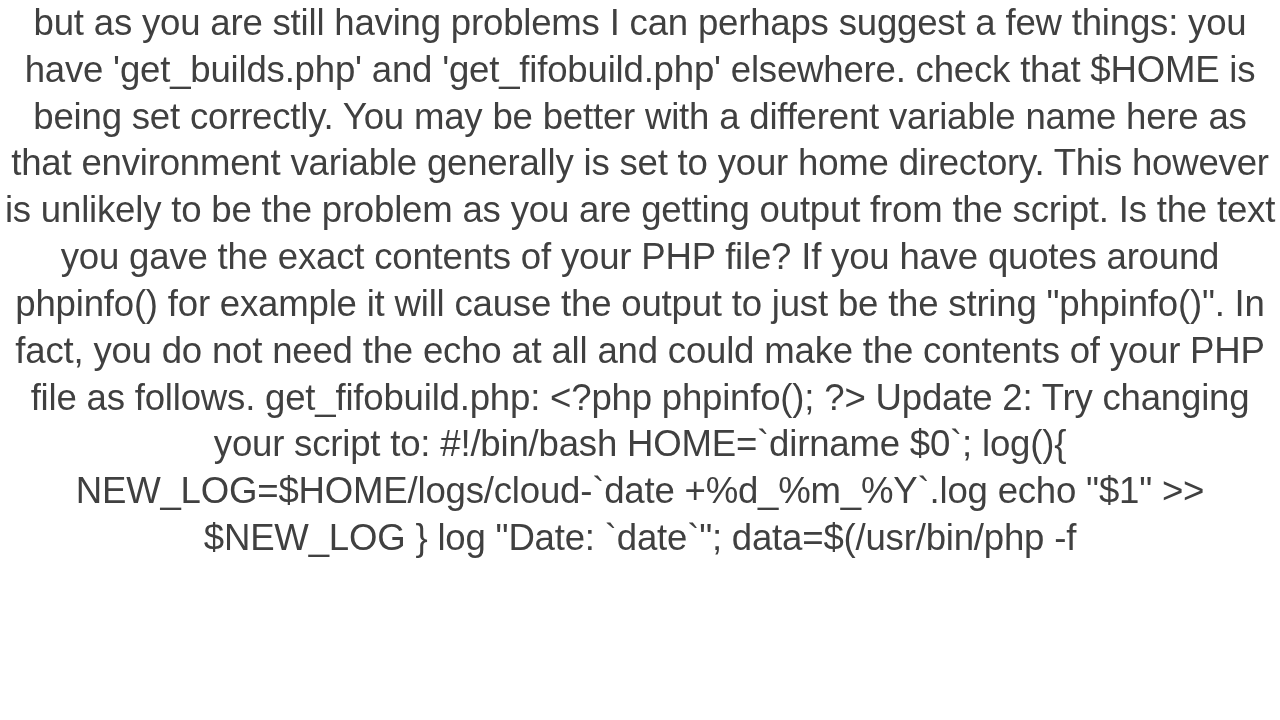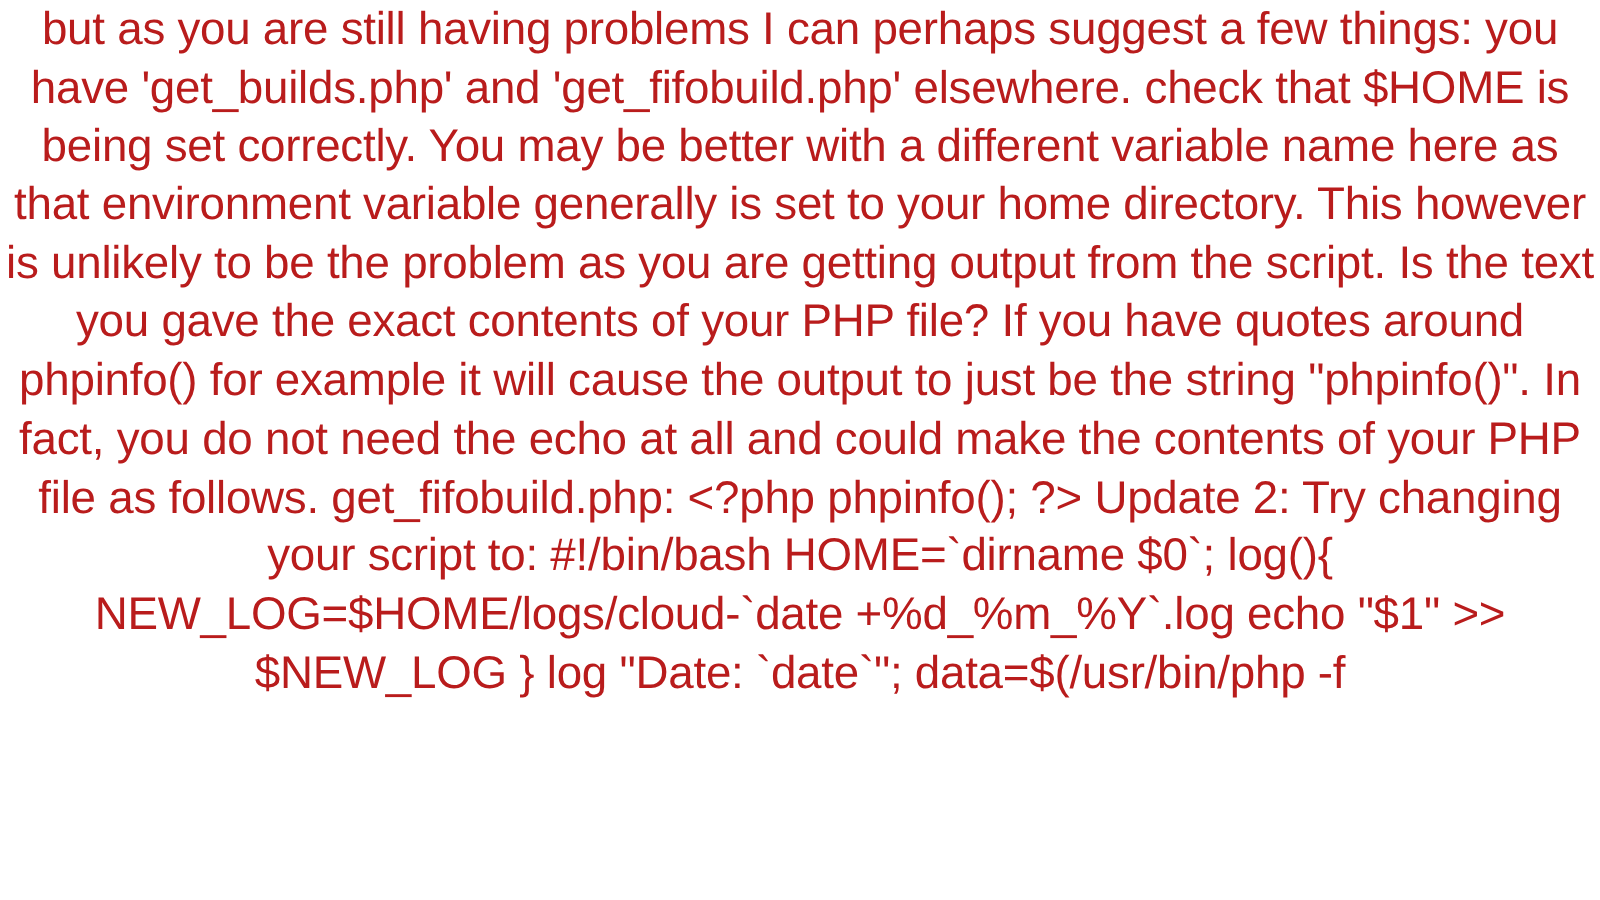--- a/index.html
+++ b/index.html
@@ -13,21 +13,21 @@
       background: #ffffff;
       font-family: Arial, Helvetica, sans-serif;
       overflow: hidden;
     }
     .content {
       width: 100%;
       padding: 0 4px;
       text-align: center;
       font-size: 36.6px;
       line-height: 1.28;
-      color: #b91c1c;
+      color: #404040;
       font-weight: 400;
       letter-spacing: -0.2px;
     }
   </style>
 </head>
 <body>
 
 <div class="content">but as you are still having problems I can perhaps suggest a few things:  you have 'get_builds.php' and 'get_fifobuild.php' elsewhere.  check that $HOME is being set correctly. You may be better with a different variable name here as that environment variable generally is set to your home directory. This however is unlikely to be the problem as you are getting output from the script. Is the text you gave the exact contents of your PHP file? If you have quotes around phpinfo() for example it will cause the output to just be the string "phpinfo()". In fact, you do not need the echo at all and could make the contents of your PHP file as follows.  get_fifobuild.php: &lt;?php phpinfo(); ?&gt;  Update 2: Try changing your script to:  #!/bin/bash HOME=`dirname $0`; log(){     NEW_LOG=$HOME/logs/cloud-`date +%d_%m_%Y`.log     echo "$1" &gt;&gt; $NEW_LOG } log "Date: `date`"; data=$(/usr/bin/php -f</div>
 
 </body></html>

